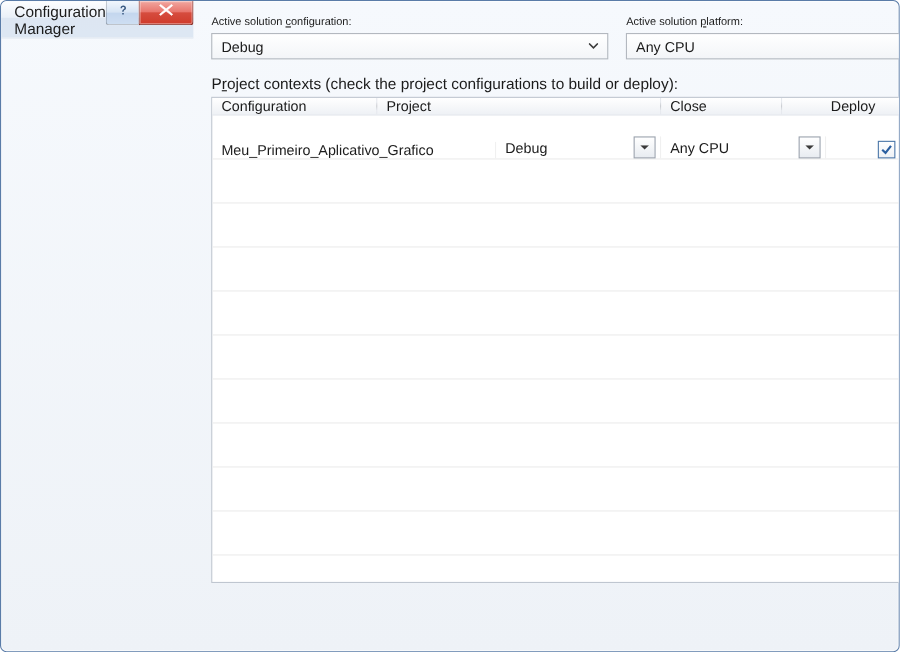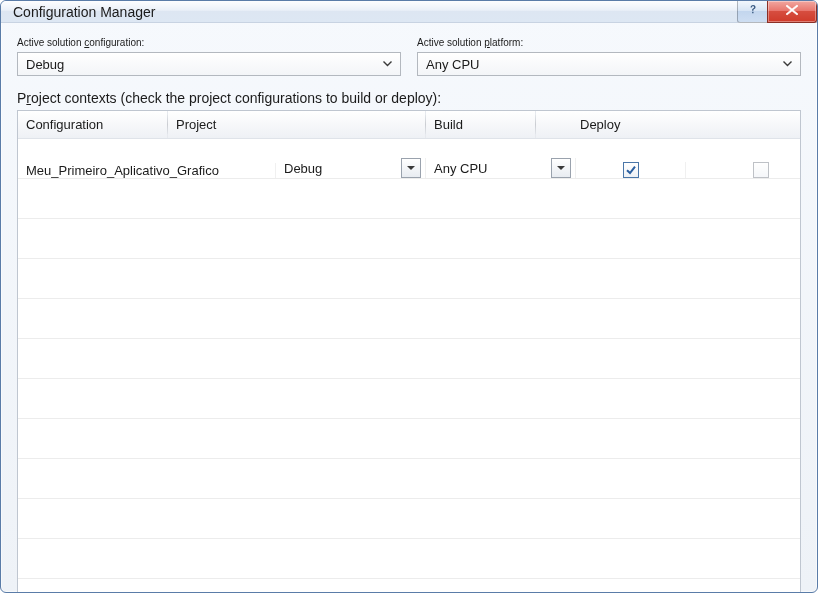--- a/index.html
+++ b/index.html
@@ -14,21 +14,20 @@
       background: #fff;
       overflow: hidden;
     }
     .window {
       width: 818px;
       height: 593px;
       border: 1px solid #5a7ca8;
       border-radius: 6px;
       background: linear-gradient(to bottom, #f6f9fd 0%, #eef2f7 100%);
       display: flex;
-      flex-direction: column;
       overflow: hidden;
       box-shadow: inset 0 0 0 1px rgba(255,255,255,0.5);
     }
     .titlebar {
       height: 34px;
       background: linear-gradient(to bottom, #fdfeff 0%, #eaf0f8 45%, #dde6f2 46%, #dde7f3 100%);
       display: flex;
       align-items: center;
       padding: 0 0 0 12px;
       border-bottom: 1px solid #c8d3e2;
@@ -282,21 +281,21 @@
         </div>
       </div>
     </div>
 
     <div class="contexts-label"><span>P</span><u>r</u><span>oject contexts (check the project configurations to build or deploy):</span></div>
 
     <div class="grid-wrap">
       <div class="grid-header">
         <div class="gh-cell col-config">Configuration</div>
         <div class="gh-cell col-project">Project</div>
-        <div class="gh-cell col-build">Build</div>
+        <div class="gh-cell col-build">Close</div>
         <div class="gh-cell col-deploy">Deploy</div>
       </div>
       <div class="grid-body">
 
         <div class="grid-row">
           <div class="gd-cell col-project">Meu_Primeiro_Aplicativo_Grafico</div>
           <div class="gd-cell col-config">
             <div class="cell-combo">
               <div class="cell-combo-text">Debug</div>
               <div class="cell-combo-btn">

